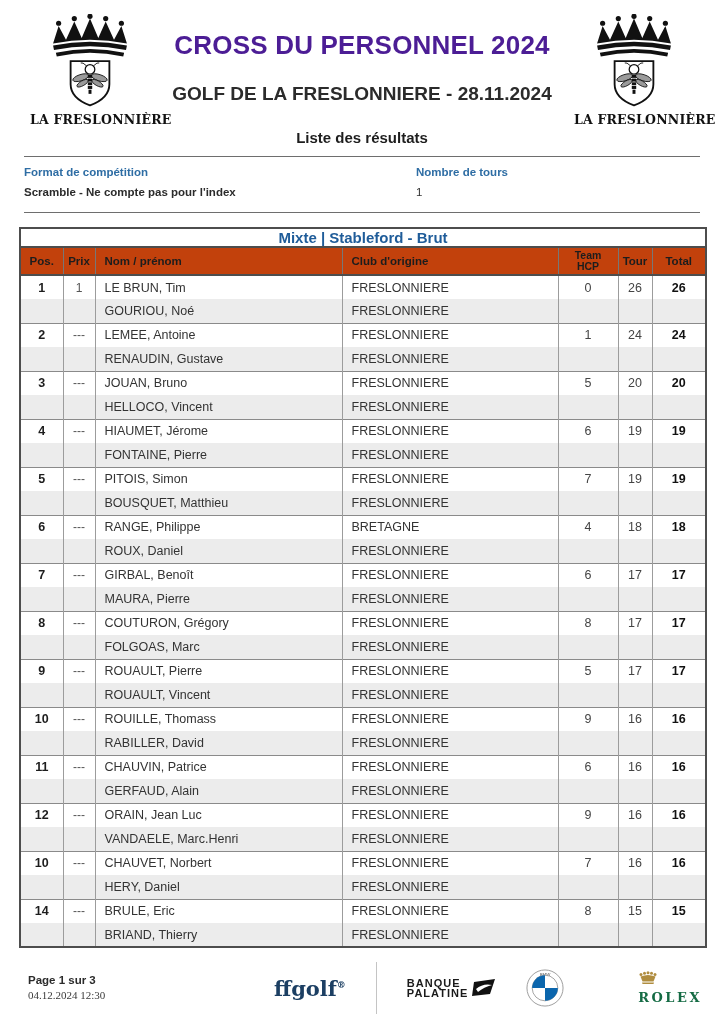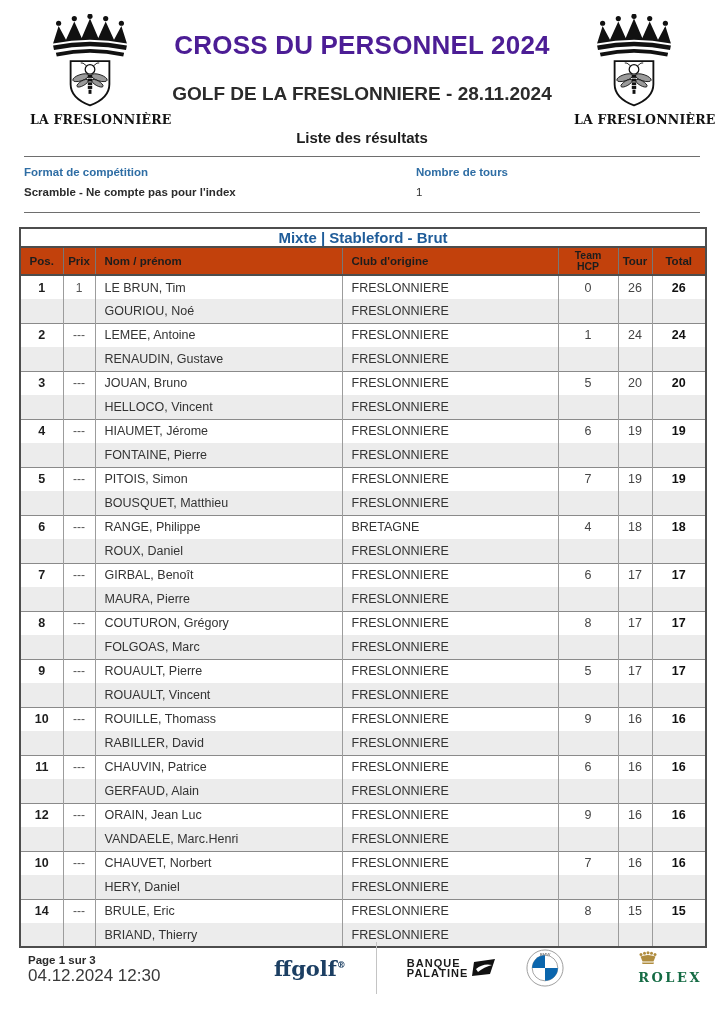--- a/index.html
+++ b/index.html
@@ -38,24 +38,24 @@
   tbody td:first-child { border-left:none; }
   tbody tr.team-start td { border-top:1px solid #8a8a8a; }
   tbody tr.row-partner td { background:#ececec; }
   td.col-pos { text-align:center; font-weight:bold; color:#1d1d1d; font-size:12.5px; }
   td.col-prix { text-align:center; color:#555; font-size:12px; }
   td.col-name, td.col-club { text-align:left; padding-left:9px; }
   td.col-hcp, td.col-tour { text-align:center; color:#444; font-size:12.5px; }
   td.col-total { text-align:center; font-weight:bold; color:#111; font-size:12.5px; }
 
   
-  .footer { position:absolute; left:28px; right:22px; bottom:30px; display:flex; align-items:center; }
+  .footer { position:absolute; left:28px; right:22px; bottom:10px; display:flex; align-items:center; }
   .pageinfo { line-height:15px; }
   .page-num { font-size:11.5px; font-weight:bold; color:#2b2b2b; }
-  .page-date { font-size:17px; color:#3a3a3a; }
+  .page-date { font-size:11px; color:#3a3a3a;font-family:Liberation Serif, serif; }
   .sponsors { margin-left:auto; display:flex; align-items:center; gap:30px; }
   .ffgolf { font-family:"DejaVu Serif", serif; font-weight:bold; color:#1c3f63; font-size:21px; }
   .ffgolf sup { font-size:9px; }
   .sp-divider { width:1px; height:52px; background:#c4c4c4; }
   .bp { display:flex; align-items:center; gap:4px; }
   .bp-text { font-size:11px; font-weight:bold; letter-spacing:1px; line-height:10px; color:#1a1a1a; }
   .rolex { text-align:center; }
   .rolex-name { font-family:"DejaVu Serif", serif; font-weight:bold; font-size:13px; letter-spacing:2.5px; color:#156b44; margin-top:1px;margin-left:44px; }
 </style>
 </head>

